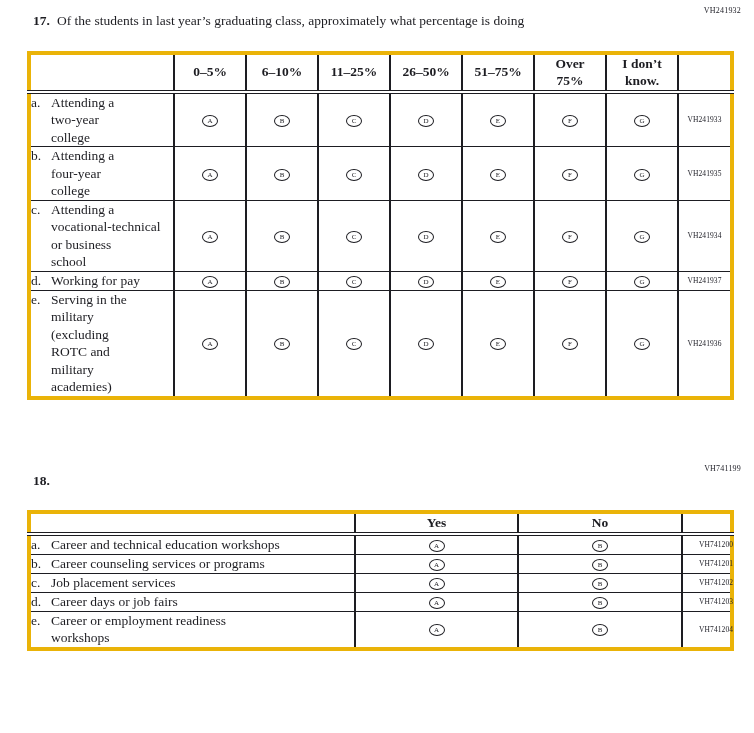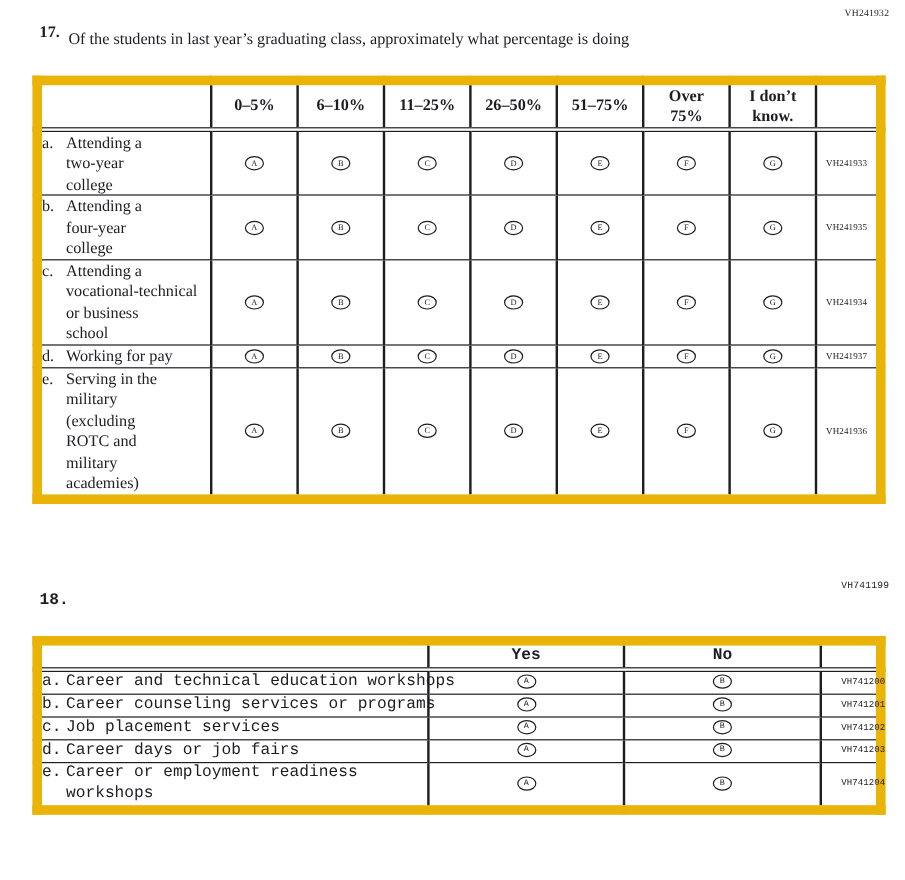--- a/index.html
+++ b/index.html
@@ -13,43 +13,43 @@
   .section { position: relative; }
   .qcode {
     position: absolute;
     right: 13px;
     font-size: 8px;
     letter-spacing: 0.2px;
     color: #22222a;
   }
   .qcode17 { top: 6px; }
   .qcode18 { top: 2px; }
-  .qhead { display: flex; margin-left: 33px; align-items: center; }
+  .qhead { display: flex; margin-left: 33px; }
   .qhead17 { padding-top: 12px; }
-  .section18 { margin-top: 62px; font-family: Liberation Mono, monospace; }
+  .section18 { margin-top: 62px; }
   .qhead18 { padding-top: 10px; }
   .qnum { font-weight: bold; flex: 0 0 24px; font-size: 13.5px; line-height: 17.5px; }
   .qlines { font-size: 13.5px; line-height: 17.5px; }
-  .qline { white-space: nowrap; margin-top: 12px; }
+  .qline { white-space: nowrap; }
   .qlines b { font-weight: bold; }
 
   table.resp {
     border-collapse: collapse;
     table-layout: fixed;
     margin-left: 27px;
     margin-top: 21px;
     width: 703px;
   }
   table.resp th, table.resp td {
     border: 2px solid #1d1d22;
     border-top-width: 1px;
     border-bottom-width: 1px;
     padding: 0;
   }
-  table.resp { border: 8px solid #eab308; }
+  table.resp { border: 4px solid #eab308; }
   table.resp th {
     border-bottom: 4px double #1d1d22;
     font-weight: bold;
     font-size: 13.5px;
     line-height: 17.5px;
     text-align: center;
     vertical-align: middle;
   }
   .t17 th { padding: 5px 1px; }
   .t18 th { padding: 3px 1px; }

